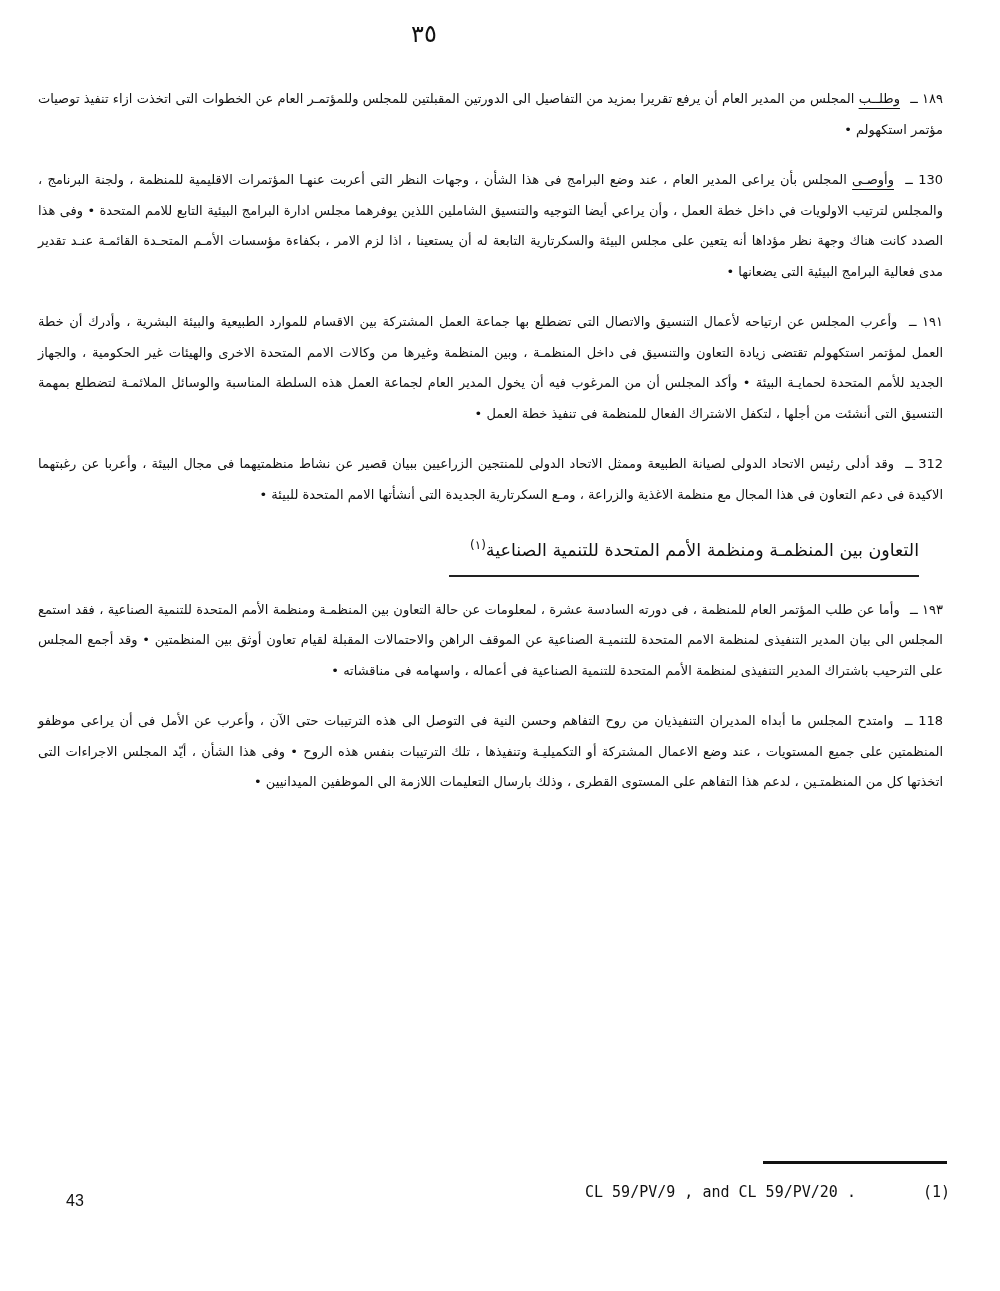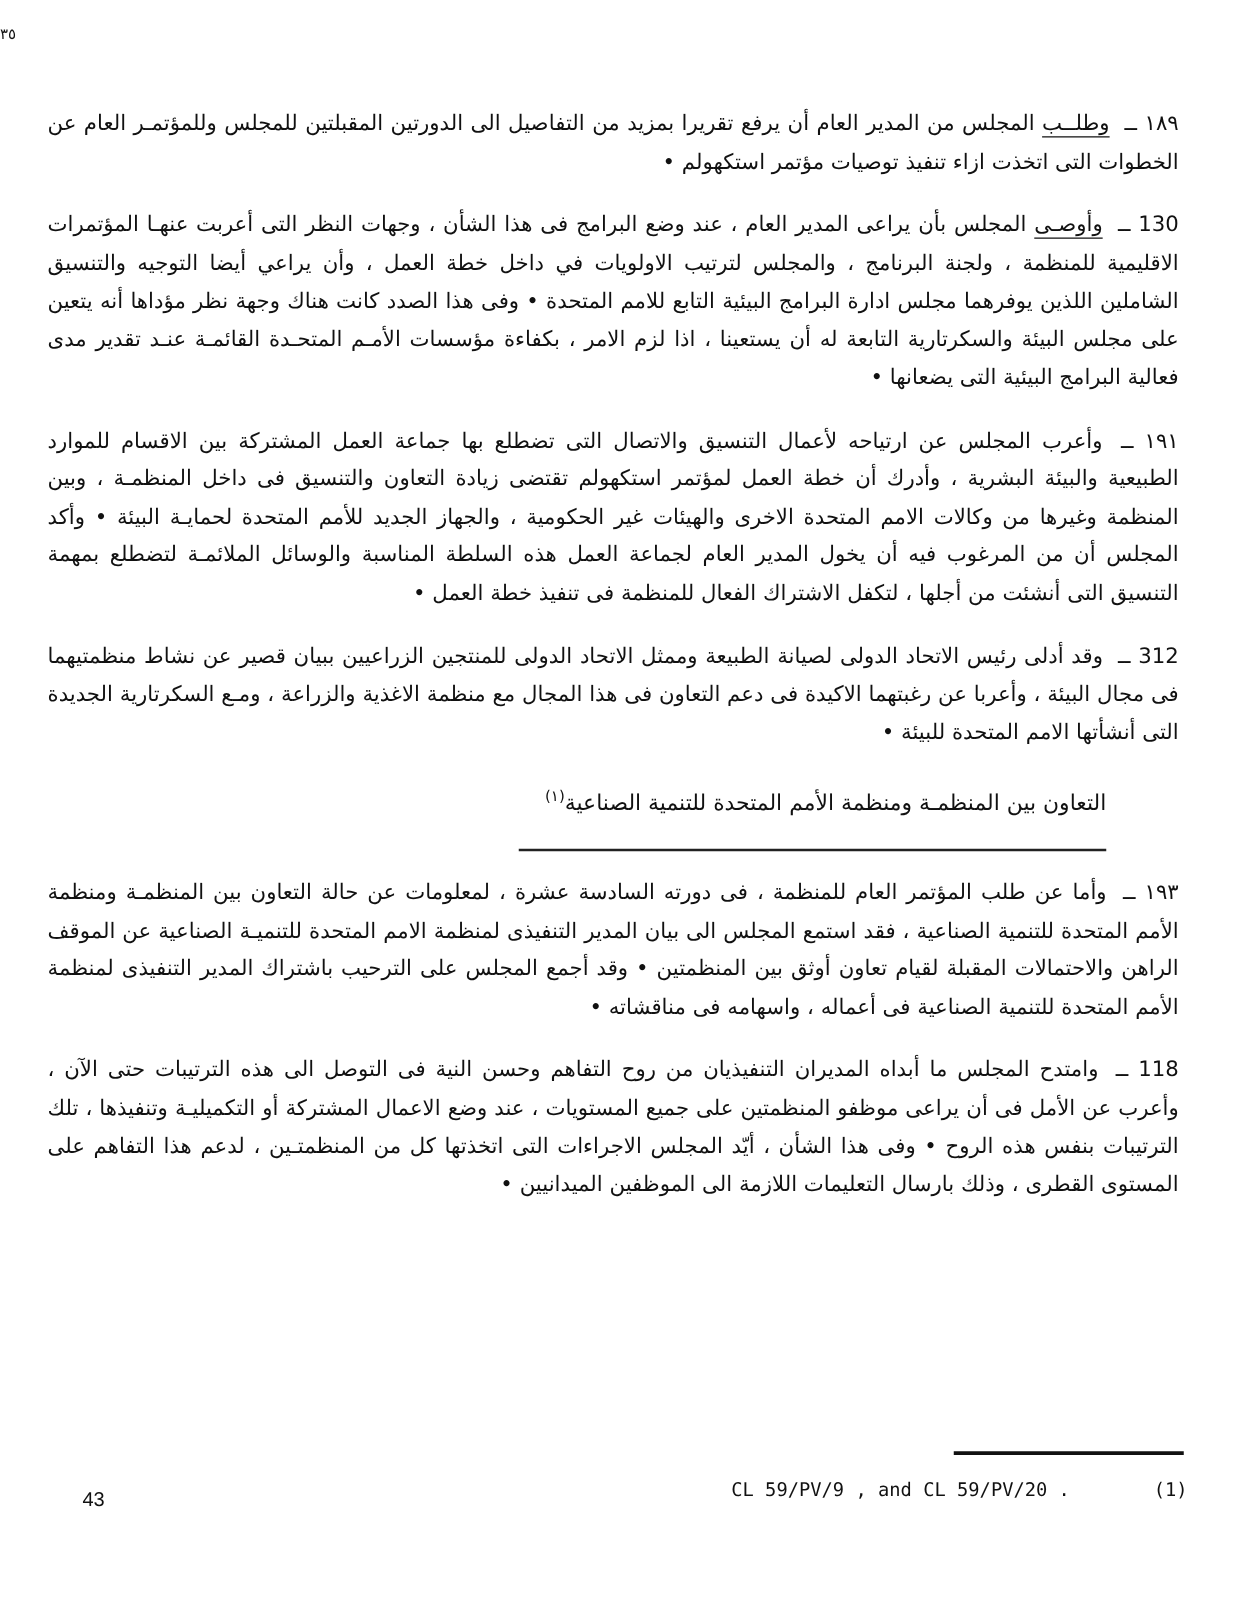--- a/index.html
+++ b/index.html
@@ -1,37 +1,37 @@
 <!DOCTYPE html>
 <html><head>
 <meta charset="utf-8">
 <style>
   html, body { margin: 0; padding: 0; background: #ffffff; }
   body {
     width: 1000px; height: 1291px; position: relative; overflow: hidden;
     font-family: "DejaVu Sans", sans-serif; color: #111;
   }
   .page-number {
-    position: absolute; top: 20px; left: 0; width: 848px; 
-    font-size: 12px;
+    position: absolute; top: 20px; left: 0; width: 848px; text-align: center;
+    font-size: 24px;
   }
   .content {
     position: absolute; top: 84px; left: 38px; width: 905px;
     direction: rtl; text-align: justify; text-align-last: right;
   }
   .para {
-    font-size: 17px; line-height: 30.5px; margin: 0 0 20px 0;
+    font-size: 13px; line-height: 30.5px; margin: 0 0 20px 0;
     text-align: justify;
   }
   .para .num { margin-left: 6px; }
   .para .u { text-decoration: underline; text-underline-offset: 5px; }
   .section-heading {
-    width: 470px; margin: 4px 58px 18px 0; text-align: right;
+    width: 470px; margin: 4px 24px 18px 0; text-align: right;
     font-size: 17.5px; line-height: 30px;
-    border-bottom: 2px solid #222; padding-bottom: 22px;
+    border-bottom: 2px solid #222; padding-bottom: 10px;
   }
   .section-heading sup { font-size: 12px; }
   .footnote-rule {
     position: absolute; top: 1161px; left: 763px; width: 184px; height: 0;
     border-top: 3px solid #111;
   }
   .footnote {
     position: absolute; top: 1183px; left: 585px; width: 365px;
     font-family: "DejaVu Sans Mono", monospace; font-size: 15px;
     direction: ltr; display: flex; justify-content: space-between; align-items: flex-end;

